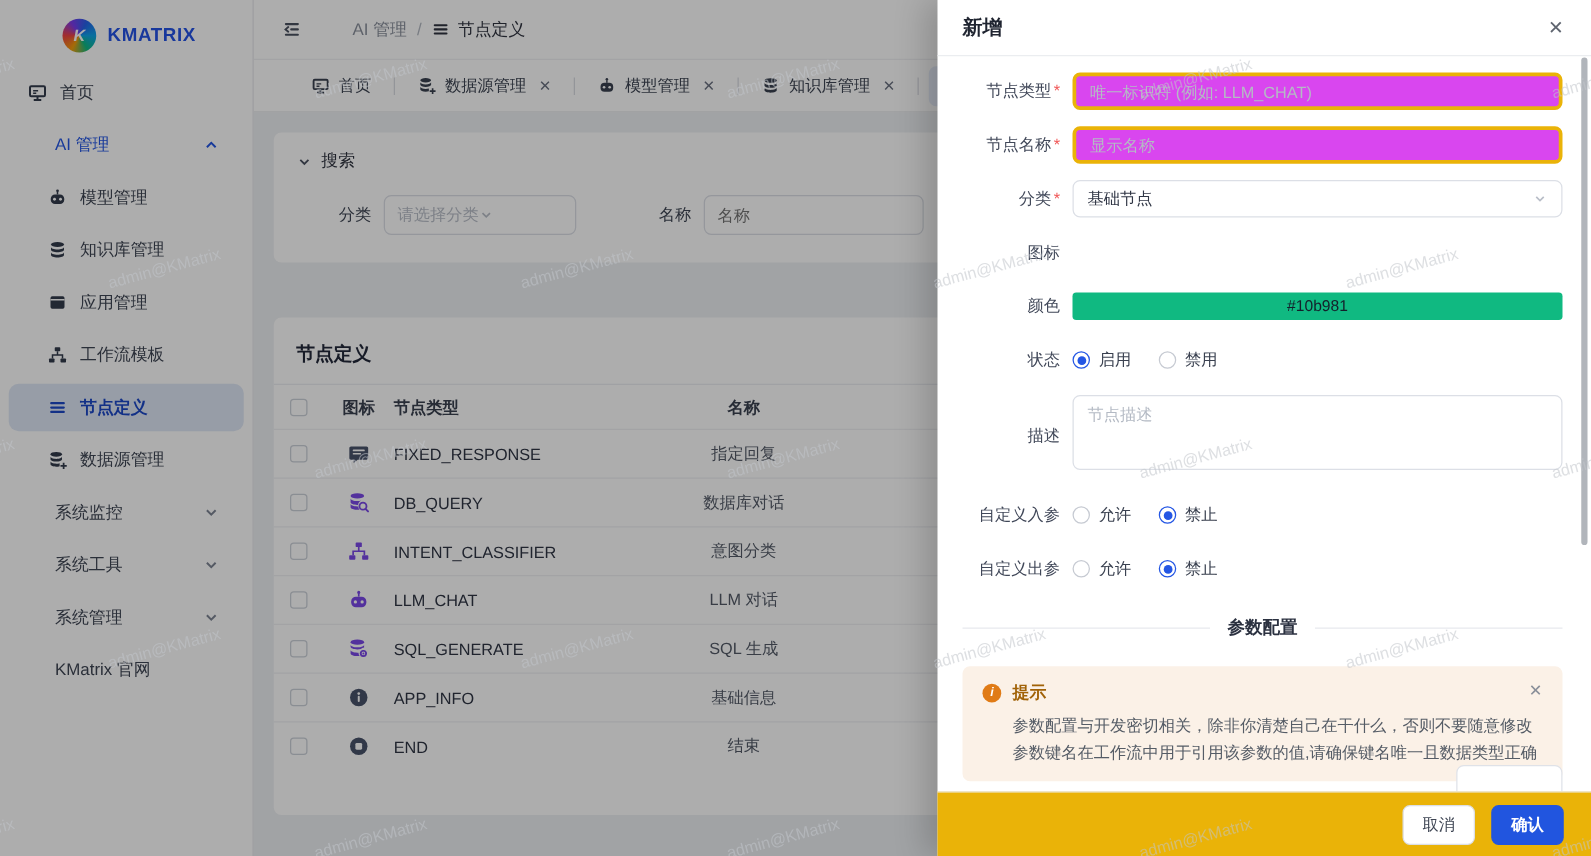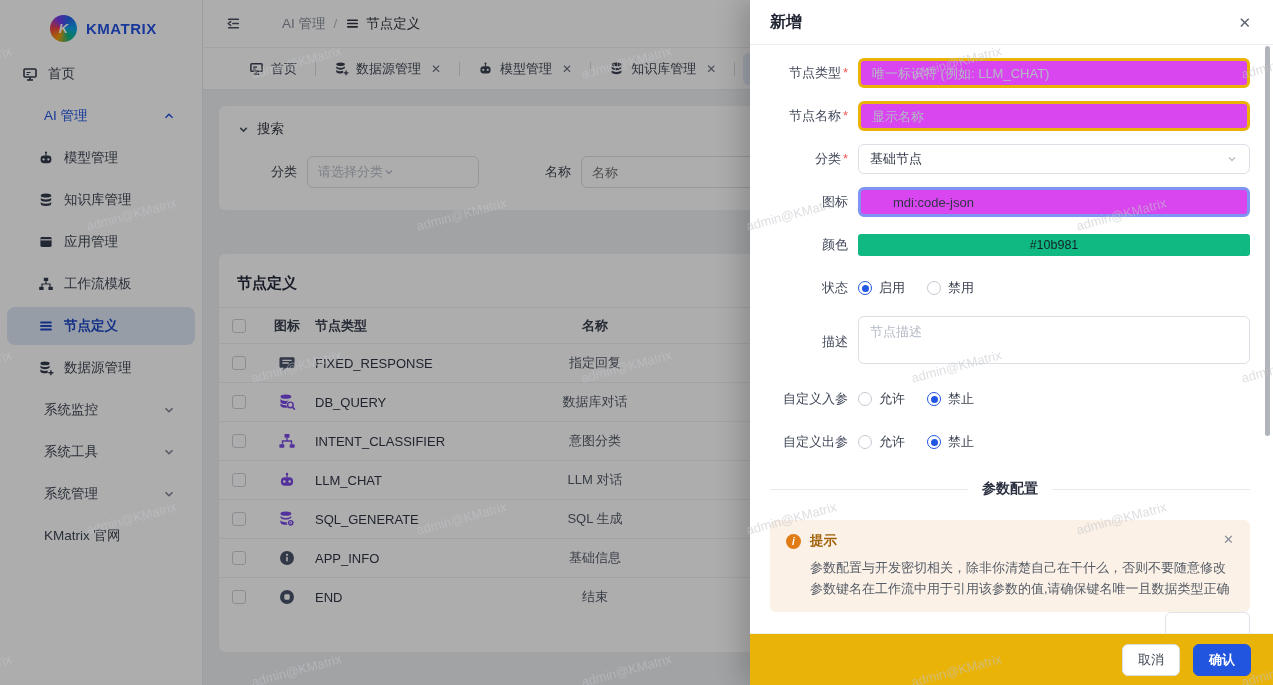--- a/index.html
+++ b/index.html
@@ -44,21 +44,21 @@
   .tab.active svg { color:#2456e4; }
 
   .content { position:absolute; top:90px; left:0; right:0; bottom:0; padding:16px; }
   .card { background:#fff; border-radius:6px; }
   .search-card { padding:14px 18px 22px 18px; width:1036px; }
   .search-head { display:flex; align-items:center; gap:7px; font-size:13.5px; color:#303440; cursor:pointer; }
   .search-form { display:flex; align-items:center; margin-top:18px; }
   .f-label { font-size:13px; color:#3f4654; }
   .sel, .inp { height:32px; border:1px solid #dcdfe6; border-radius:6px; background:#fff; display:flex; align-items:center; padding:0 10px; font-size:13px; color:#3f4654; }
   .ph { color:#b9bec8; }
-  .sel { width:172px; justify-content:flex-start; }
+  .sel { width:154px; justify-content:flex-start; }
   .sel .chev { color:#b9bec8; }
   .search-btn { margin-left:38px; width:62px; height:32px; background:#2456e4; border:none; border-radius:6px; cursor:pointer; }
 
   .table-card { margin-top:44px; width:1036px; padding:16px 0 36px 0; }
   .table-title { font-size:15px; font-weight:bold; color:#23293a; padding:4px 18px 14px 18px; }
   .tbl { width:100%; }
   .trow { display:grid; grid-template-columns:40px 56px 160px 240px 1fr; align-items:center; height:39px; border-top:1px solid #f0f1f4; }
   .trow.head { height:36px; border-top:1px solid #eceef2; font-weight:bold; color:#3a4150; font-size:13px; }
   .trow .c-check { display:flex; justify-content:center; }
   .cbx { width:14px; height:14px; border:1px solid #ccd1d9; border-radius:3px; background:#fff; cursor:pointer; }
@@ -88,21 +88,21 @@
   .d-sel { width:100%; height:30px; border:1px solid #dcdfe6; border-radius:6px; padding:0 11px; font-size:13px; color:#303645; display:flex; align-items:center; justify-content:space-between; cursor:pointer; }
   .d-sel .chev { color:#b9bec8; }
   .icon-inp { border-color:#7f93f2; padding-left:32px; }
   .color-bar { height:22px; border-radius:3px; display:flex; align-items:center; justify-content:center; font-size:12.5px; color:#14202b; cursor:pointer; }
   .radios { display:flex; align-items:center; gap:22px; height:30px; }
   .radio-opt { display:flex; align-items:center; gap:7px; font-size:13px; color:#3a4150; cursor:pointer; }
   .rdo { width:14px; height:14px; border:1px solid #c6cad2; border-radius:50%; background:#fff; display:flex; align-items:center; justify-content:center; }
   .rdo.on { border-color:#2456e4; }
   .rdo.on .dot { width:7px; height:7px; border-radius:50%; background:#2456e4; }
   .frow.top { align-items:center; }
-  .d-ta { width:100%; height:48px; border:1px solid #dcdfe6; border-radius:6px; padding:6px 11px; font-size:13px; color:#303645; resize:none; outline:none; font-family:inherit; }
+  .d-ta { width:100%; height:60px; border:1px solid #dcdfe6; border-radius:6px; padding:6px 11px; font-size:13px; color:#303645; resize:none; outline:none; font-family:inherit; }
   .frow.gap-lg { margin-top:16px; }
   .divider { display:flex; align-items:center; gap:14px; margin:22px 0 21px 0; height:20px; }
   .divider .ln { flex:1; height:1px; background:#e7e9ee; }
   .divider .dv-t { font-size:14px; font-weight:bold; color:#2b3140; }
   .alert { margin-left:20px; background:#fbf1e7; border-radius:6px; padding:12px 16px 13px 16px; position:relative; }
   .alert-head { display:flex; align-items:center; gap:9px; }
   .a-ic { width:15px; height:15px; border-radius:50%; background:#e07b16; color:#fff; font-size:10px; font-weight:bold; display:flex; align-items:center; justify-content:center; font-style:italic; }
   .a-title { font-size:13.5px; font-weight:bold; color:#a16207; }
   .a-close { position:absolute; right:16px; top:13px; color:#8a8f99; font-size:13px; cursor:pointer; line-height:1; }
   .a-body { margin:7px 0 0 24px; font-size:13px; color:#555c66; line-height:21px; }
@@ -475,21 +475,20 @@
             <span>基础节点</span>
             <svg class="ic chev" width="12" height="12" viewBox="0 0 16 16" fill="none" stroke="currentColor" stroke-width="1.8">
                 <path d="M4 6l4 4 4-4"></path>
               </svg>
           </div>
         </div>
       </div>
 
       <div class="frow">
         <span class="lb">图标</span>
-        <div class="ctrl"><input class="d-inp icon-inp" value="mdi:code-json" style=""></div>
       </div>
 
       <div class="frow">
         <span class="lb">颜色</span>
         <div class="ctrl">
           <div class="color-bar" style="background: rgb(16, 185, 129);">#10b981</div>
         </div>
       </div>
 
       <div class="frow">

